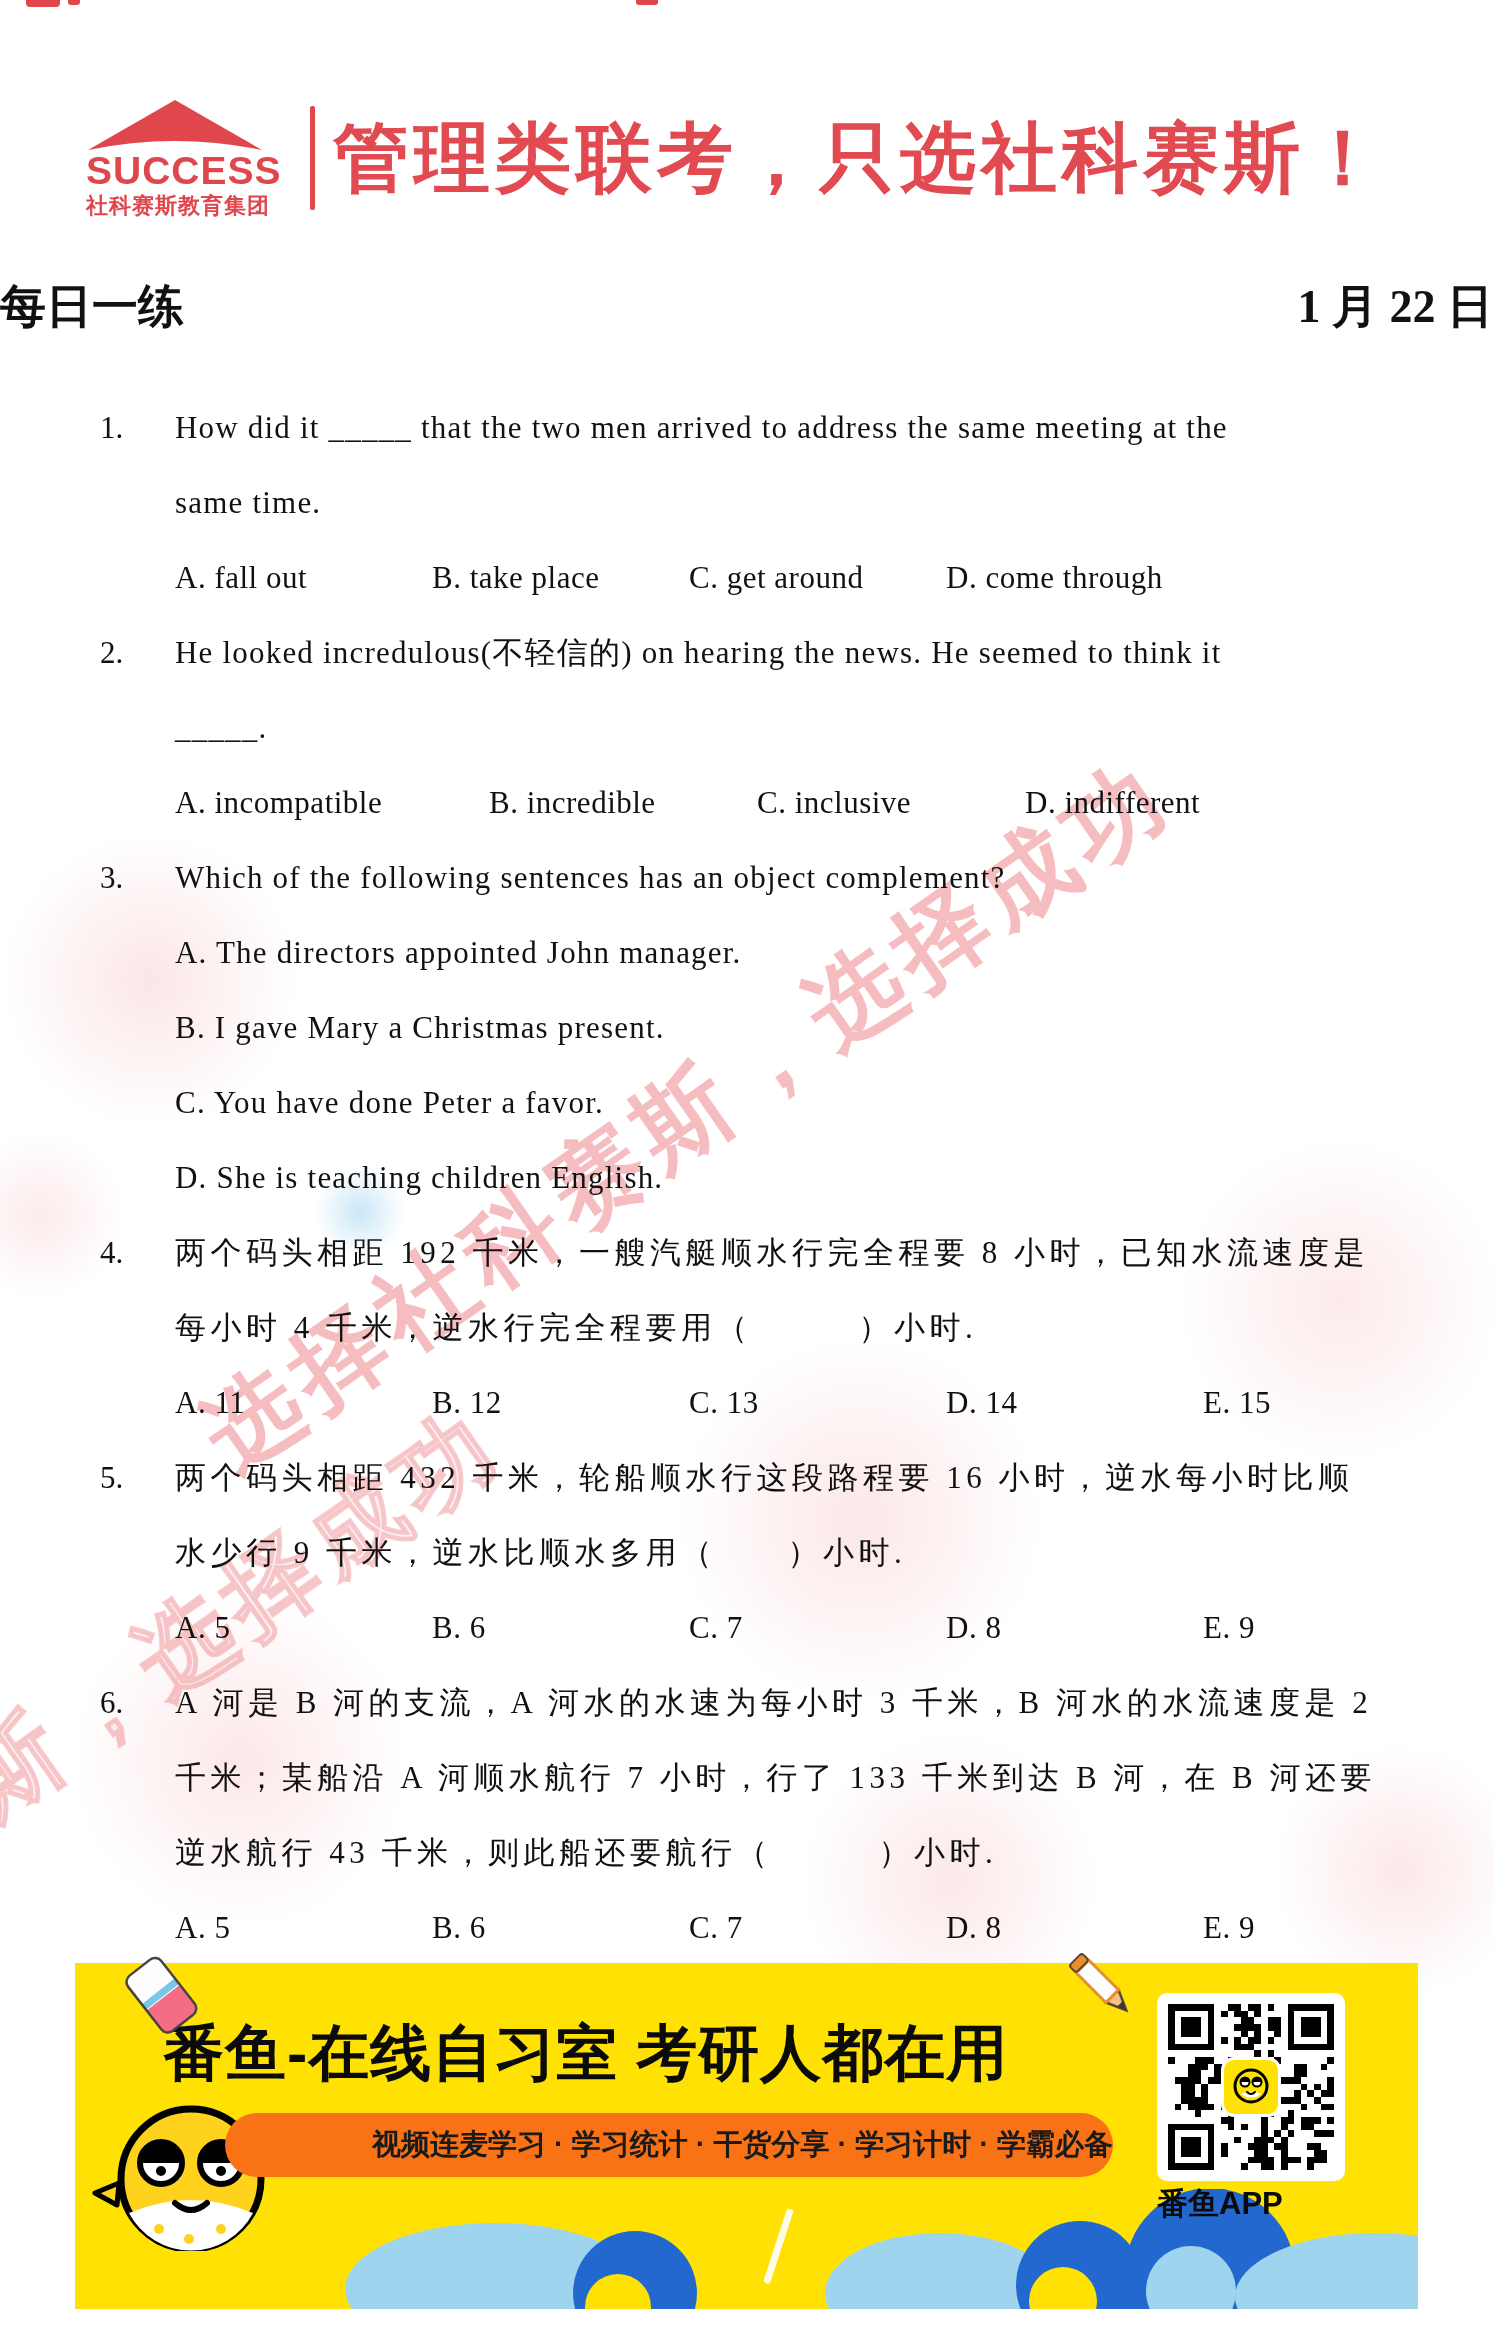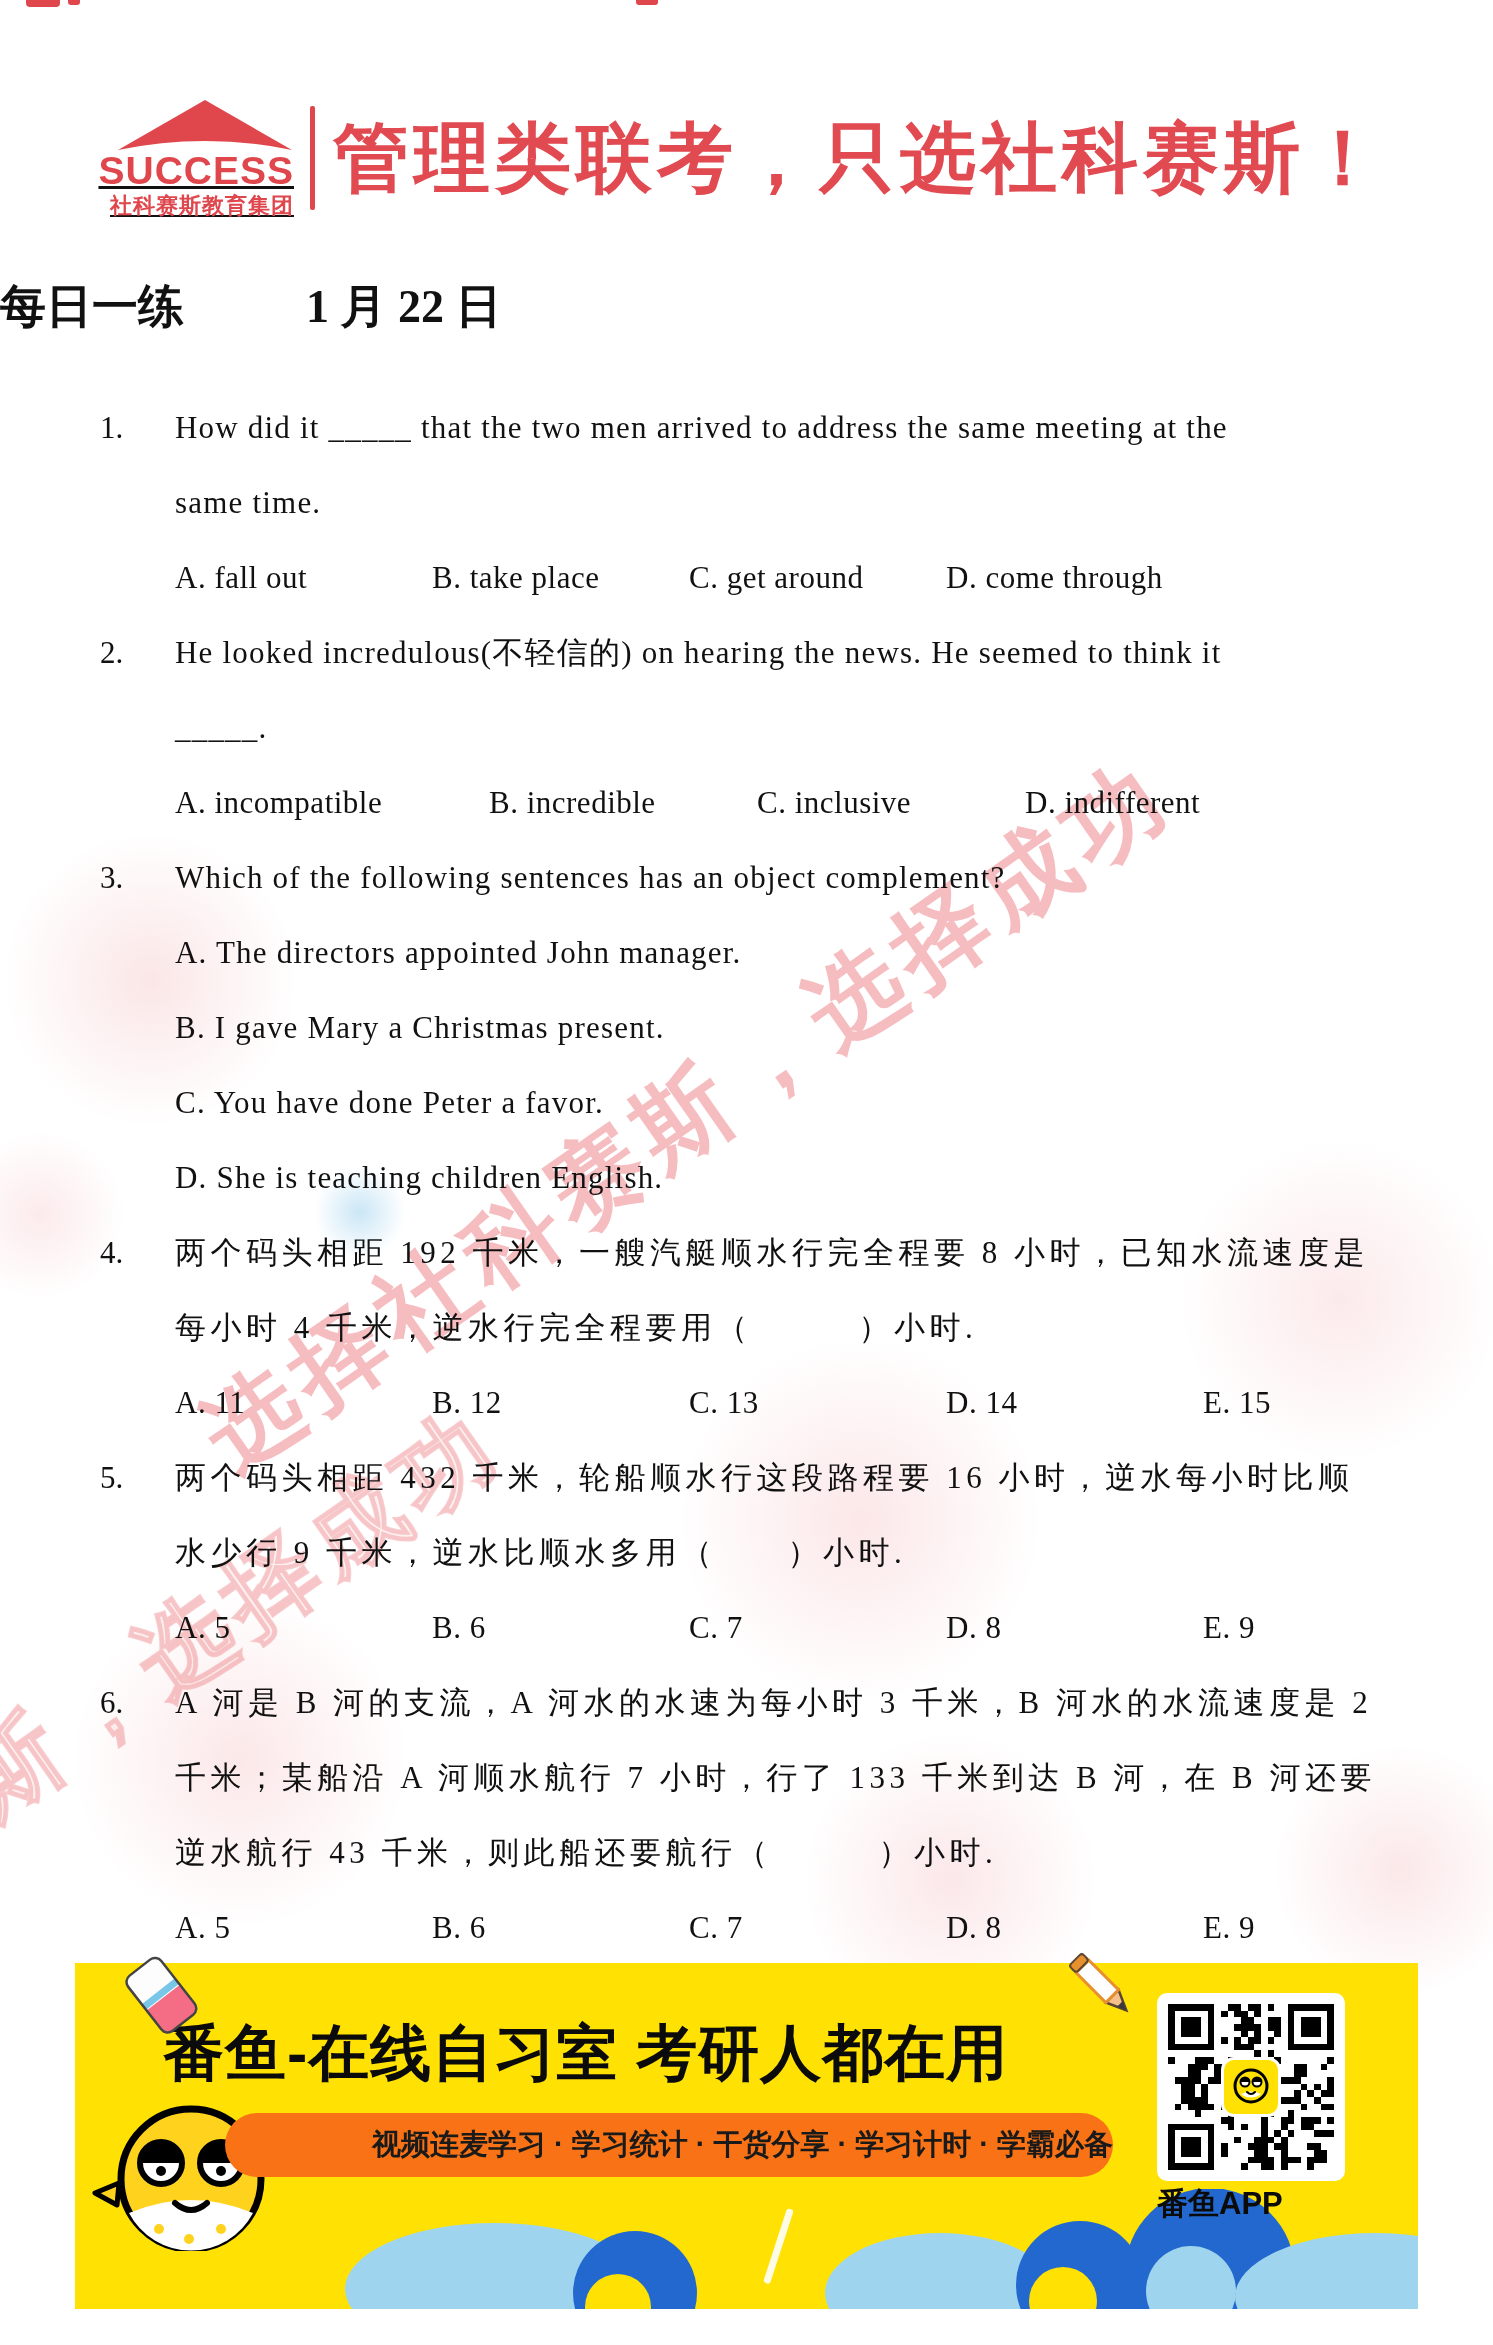--- a/index.html
+++ b/index.html
@@ -7,32 +7,32 @@
         font-family:"Liberation Serif",serif;color:#111;}
 
   
   .smudge{position:absolute;background:#df474d;z-index:5;}
   .sm1{left:26px;top:0;width:34px;height:7px;border-radius:0 0 4px 4px;}
   .sm2{left:68px;top:0;width:12px;height:5px;border-radius:0 0 3px 3px;}
   .sm3{left:636px;top:0;width:22px;height:5px;border-radius:0 0 3px 3px;}
 
   
   .header{position:absolute;left:86px;top:98px;display:flex;align-items:center;z-index:2;}
-  .logo{width:208px;display:flex;flex-direction:column;align-items:flex-end;text-decoration:underline;}
+  .logo{width:208px;display:flex;flex-direction:column;align-items:flex-start;}
   .logo svg{display:block;margin-bottom:-5px;}
   .logo-en{font-family:"Liberation Sans",sans-serif;font-weight:800;font-size:39px;line-height:1.05;
            color:#df474d;letter-spacing:1px;}
   .logo-cn{font-family:"Liberation Sans",sans-serif;font-weight:700;font-size:22px;line-height:1.15;
            color:#df474d;letter-spacing:1px;margin-top:1px;white-space:nowrap;}
   .divider{width:5px;height:104px;background:#df474d;margin:0 18px 0 16px;border-radius:2px;}
   .slogan{font-family:"Liberation Sans",sans-serif;font-weight:900;font-size:76px;color:#e04a50;
           letter-spacing:5px;white-space:nowrap;line-height:1;}
 
   
-  .doc-title{position:absolute;top:276px;left:0;width:100%;display:flex;justify-content:flex-start;
+  .doc-title{position:absolute;top:276px;left:0;width:100%;display:flex;justify-content:space-between;
              gap:122px;font-size:46px;font-weight:700;z-index:2;}
 
   
   .wm{position:absolute;z-index:1;font-weight:700;font-size:95px;letter-spacing:10px;white-space:nowrap;
       transform:rotate(-35deg);transform-origin:center;pointer-events:none;
       font-family:"Liberation Serif",serif;}
   .wm1{color:rgba(236,118,123,0.48);left:110px;top:1052px;}
   .wm2{color:rgba(243,170,174,0.18);-webkit-text-stroke:2px rgba(236,118,123,0.35);
        left:-560px;top:1700px;}
   .blobs{position:absolute;inset:0;z-index:0;background:

